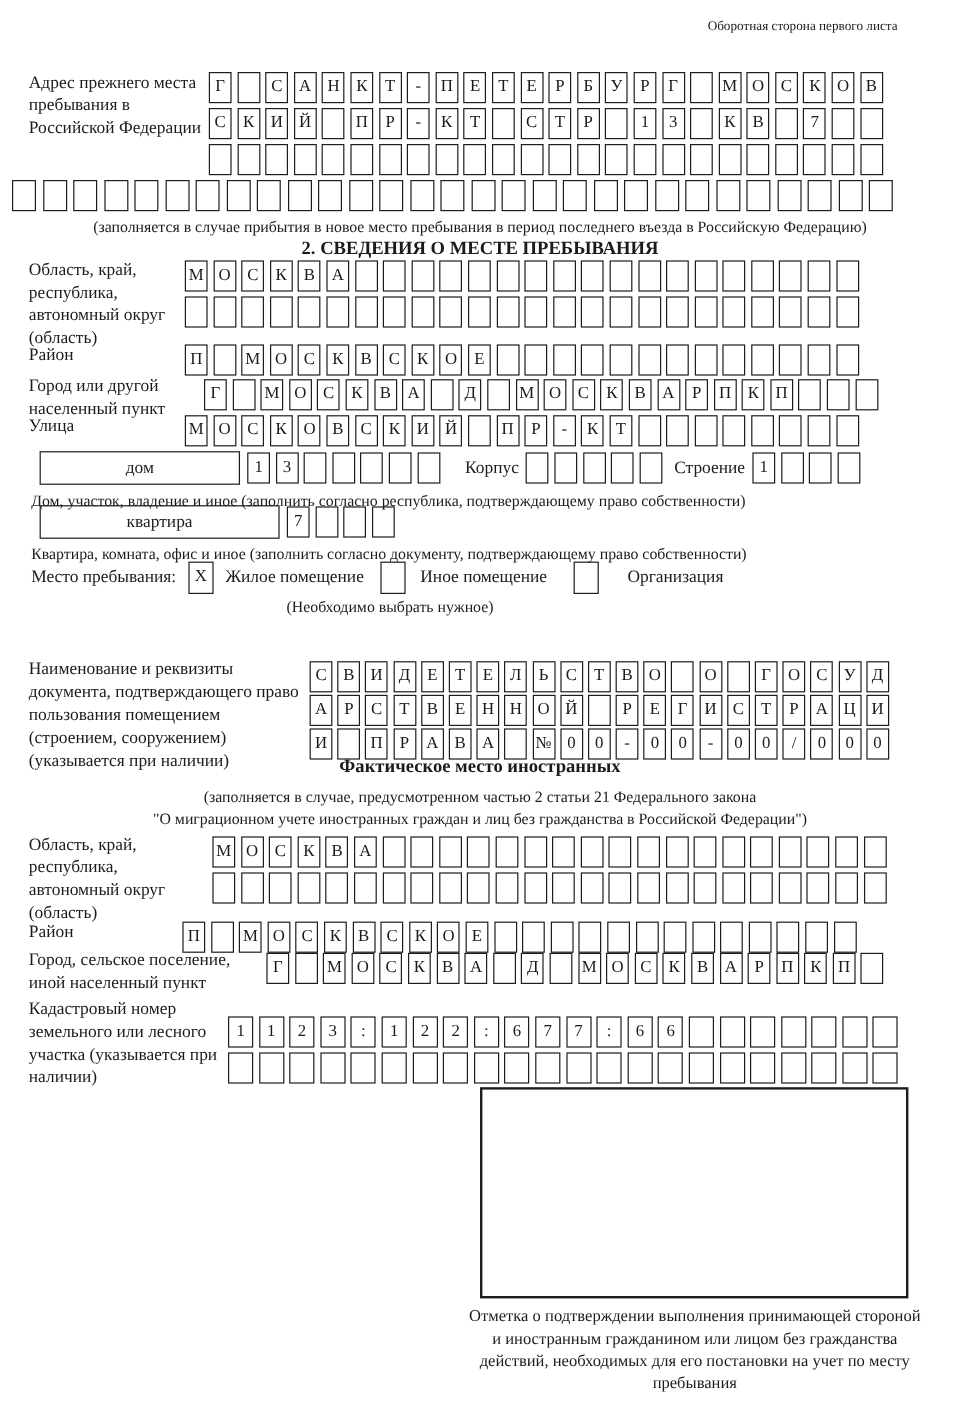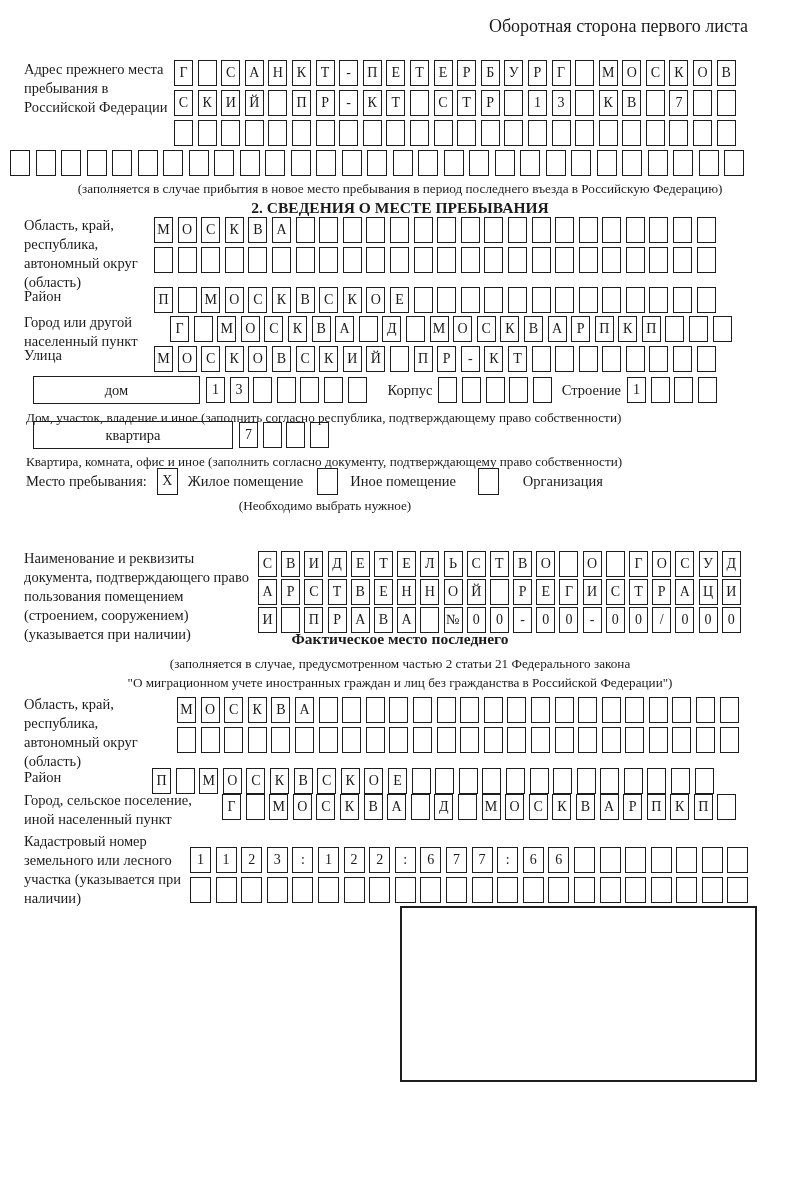--- a/index.html
+++ b/index.html
@@ -17,21 +17,21 @@
   .wide .box{width:21px;}
   .cboxes .box{width:21px;height:27px;}
   .caption{font-size:13.2px;line-height:17px;}
   .center{text-align:center;}
   .ttl{font-size:15.5px;font-weight:bold;}
   .rect{border:1.9px solid #1d1d1d;height:28px;box-sizing:border-box;display:flex;
         align-items:center;justify-content:center;font-size:14.5px;}
   .hrow{display:flex;align-items:flex-start;}
   .vtxt{line-height:28px;font-size:14.5px;}
   
-  .b-hdr{top:16px;right:52px;font-size:18px;text-align:right;}
+  .b-hdr{top:16px;right:52px;font-size:11px;text-align:right;}
   .b-blkA{top:60px;left:24px;}
   .b-blkA .lab{width:150px;}
   .b-rowfull{top:150px;left:10px;}
   .b-capA{top:180px;left:0;width:800px;}
   .b-ttl2{top:199px;left:0;width:800px;}
   .b-region{top:216px;left:24px;}
   .b-region .lab{width:130px;}
   .b-region .stack{margin-top:1px;}
   .b-district{top:287px;left:24px;}
   .b-district .lab{width:130px;}
@@ -482,21 +482,21 @@
           <span class="box">0</span>
           <span class="box">0</span>
           <span class="box">/</span>
           <span class="box">0</span>
           <span class="box">0</span>
           <span class="box">0</span>
         </div>
     </div>
   </div>
 
-  <div class="abs b-ttlf ttl center">Фактическое место последнего</div>
+  <div class="abs b-ttlf ttl center">Фактическое место иностранных</div>
   <div class="abs b-capf1 caption center">(заполняется в случае, предусмотренном частью 2 статьи 21 Федерального закона</div>
   <div class="abs b-capf2 caption center">"О миграционном учете иностранных граждан и лиц без гражданства в Российской Федерации")</div>
 
   <div class="abs b-fregion hrow">
     <div class="lab">Область, край, республика, автономный округ (область)</div>
     <div class="stack">
       <div class="boxes">
           <span class="box">М</span>
           <span class="box">О</span>
           <span class="box">С</span>
@@ -657,14 +657,15 @@
           <span class="box"></span>
           <span class="box"></span>
           <span class="box"></span>
           <span class="box"></span>
           <span class="box"></span>
         </div>
     </div>
   </div>
 
   <div class="abs b-stamp"></div>
+  <div class="abs b-stampcap center">Отметка о подтверждении выполнения принимающей стороной и иностранным гражданином или лицом без гражданства действий, необходимых для его постановки на учет по месту пребывания</div>
 
 </div>
 
 </body></html>

